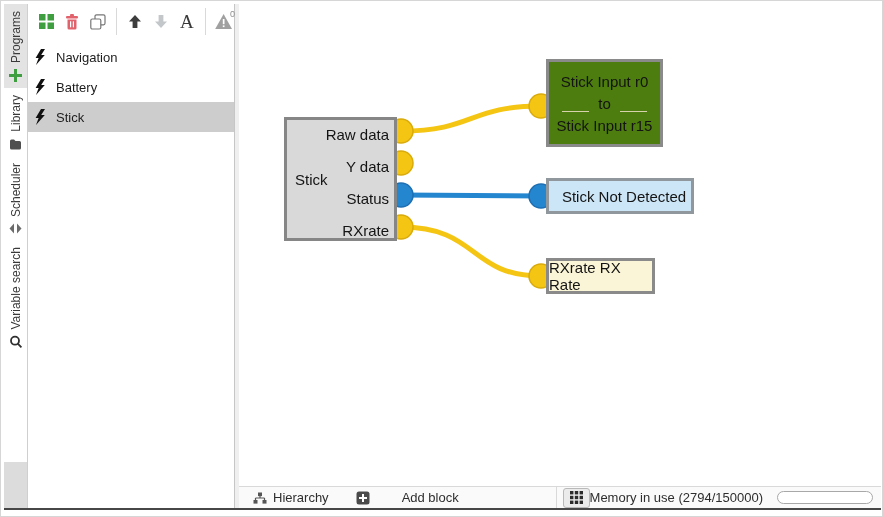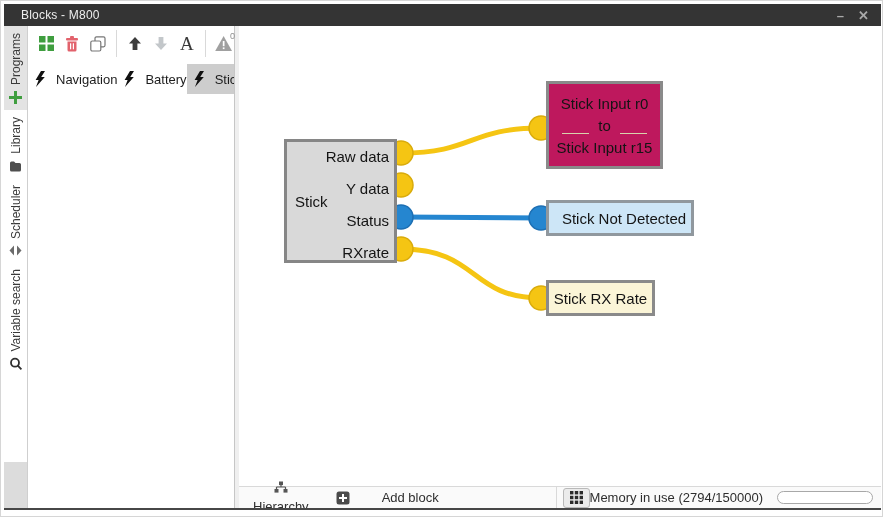--- a/index.html
+++ b/index.html
@@ -41,78 +41,71 @@
   .toolbar { height:35px; flex:0 0 auto; display:flex; align-items:center;
              padding-left:9px; gap:7px; }
   .tool { width:24px; height:26px; display:flex; align-items:center;
           justify-content:center; position:relative; }
   .tool.font-a { font-family:"Liberation Serif", serif; font-size:19px;
                  color:#3a3a3a; }
   .tool .sup { position:absolute; top:0px; right:-1px; font-size:9px;
                color:#8f8f8f; }
   .tsep { width:1px; height:27px; background:#d9d9d9; margin:0 2px; }
 
-  .list { flex:1; display:flex; flex-direction:row; padding-top:3px; }
+  .list { flex:1; display:flex; flex-direction:column; padding-top:3px; }
   .list-item { height:30px; display:flex; align-items:center; gap:10px;
                padding-left:7px; font-size:13px; color:#1c1c1c; cursor:default; }
   .list-item.selected { background:#cdcdcd; }
 
   .splitter { width:5px; flex:0 0 auto; background:#efefef;
               border-left:1px solid #c6c6c6; }
 
   
   .canvas { flex:1; position:relative; background:#fff; overflow:hidden; }
   .wires { position:absolute; left:0; top:0; }
 
   .node { position:absolute; font-size:15px; color:#141414; }
   .stick-block { left:45px; top:113px; width:113px; height:124px;
                  background:#d9d9d9; border:3px solid #868686; }
   .stick-name { position:absolute; left:8px; top:50%; transform:translateY(-50%); }
   .port-label { position:absolute; right:5px; transform:translateY(-50%);
                 white-space:nowrap; }
 
   .node-box { display:flex; align-items:center; justify-content:center; }
   .node-input { left:307px; top:55px; width:117px; height:88px;
-                background:#be185d; border:3px solid #8a8a8a;
+                background:#4d7c0f; border:3px solid #8a8a8a;
                 flex-direction:column; gap:5px; }
   .to-row { display:flex; align-items:flex-end; gap:9px; }
   .to-line { width:27px; height:1px; background:#d8d2ac; }
   .node-blue { left:307px; top:174px; width:148px; height:36px;
                background:#cde6f7; border:3px solid #90989e;padding-left:8px; }
   .node-rx { left:307px; top:254px; width:109px; height:36px;
              background:#fbf5d7; border:3px solid #8a8a8a; }
 
   
   .statusbar { position:absolute; left:0; right:0; bottom:0; height:22px;
                background:#fafafa; border-top:1px solid #d9d9d9;
                display:flex; align-items:center; font-size:13px; color:#2e2e2e; }
   .sb-item { display:flex; align-items:center; gap:6px; cursor:default; }
-  .sb-hierarchy { margin-left:14px;flex-direction:column; }
+  .sb-hierarchy { margin-left:14px; }
   .sb-addblock { margin-left:27px;gap:32px; }
   .sb-sep { width:1px; height:22px; background:#d9d9d9; margin-left:auto; }
   .grid-btn { width:27px; height:20px; margin-left:6px; background:#ebebeb;
               border:1px solid #b9b9b9; border-radius:3px; display:flex;
               align-items:center; justify-content:center; cursor:default; }
   .sb-memory { }
   .progress { width:96px; height:13px; margin-left:14px; margin-right:8px;
               border:1px solid #a8a8a8; border-radius:7px; background:#fff; }
 </style>
 </head>
 <body>
 
 <div class="screen">
 <div class="app">
 
-  <div class="titlebar">
-    <span class="title">Blocks - M800</span>
-    <span class="win-btns">
-      <span class="win-btn">–</span>
-      <span class="win-btn">✕</span>
-    </span>
-  </div>
 
   <div class="main">
 
     <div class="tabstrip">
       <div class="tab active">
         <span class="vlabel">Programs</span>
         <span class="ticon">
           <svg width="13" height="13">
                 <rect x="5" y="0" width="3" height="13" fill="#3f9e3f"></rect>
                 <rect x="0" y="5" width="13" height="3" fill="#3f9e3f"></rect>
@@ -251,21 +244,21 @@
           <span class="to-line"></span>
         </span>
         <span>Stick Input r15</span>
       </div>
 
       <div class="node node-box node-blue">
         <span>Stick Not Detected</span>
       </div>
 
       <div class="node node-box node-rx">
-        <span>Stick RX Rate</span>
+        <span>RXrate RX Rate</span>
       </div>
 
       <div class="statusbar">
         <span class="sb-item sb-hierarchy">
           <svg width="14" height="12">
                 <rect x="5" y="0.5" width="4" height="3.6" fill="#555"></rect>
                 <path d="M7 4 V6 M2.5 6 H11.5 M2.5 6 V8 M11.5 6 V8" stroke="#555" stroke-width="1.2" fill="none"></path>
                 <rect x="0.5" y="8" width="4" height="3.6" fill="#555"></rect>
                 <rect x="9.5" y="8" width="4" height="3.6" fill="#555"></rect>
               </svg>

